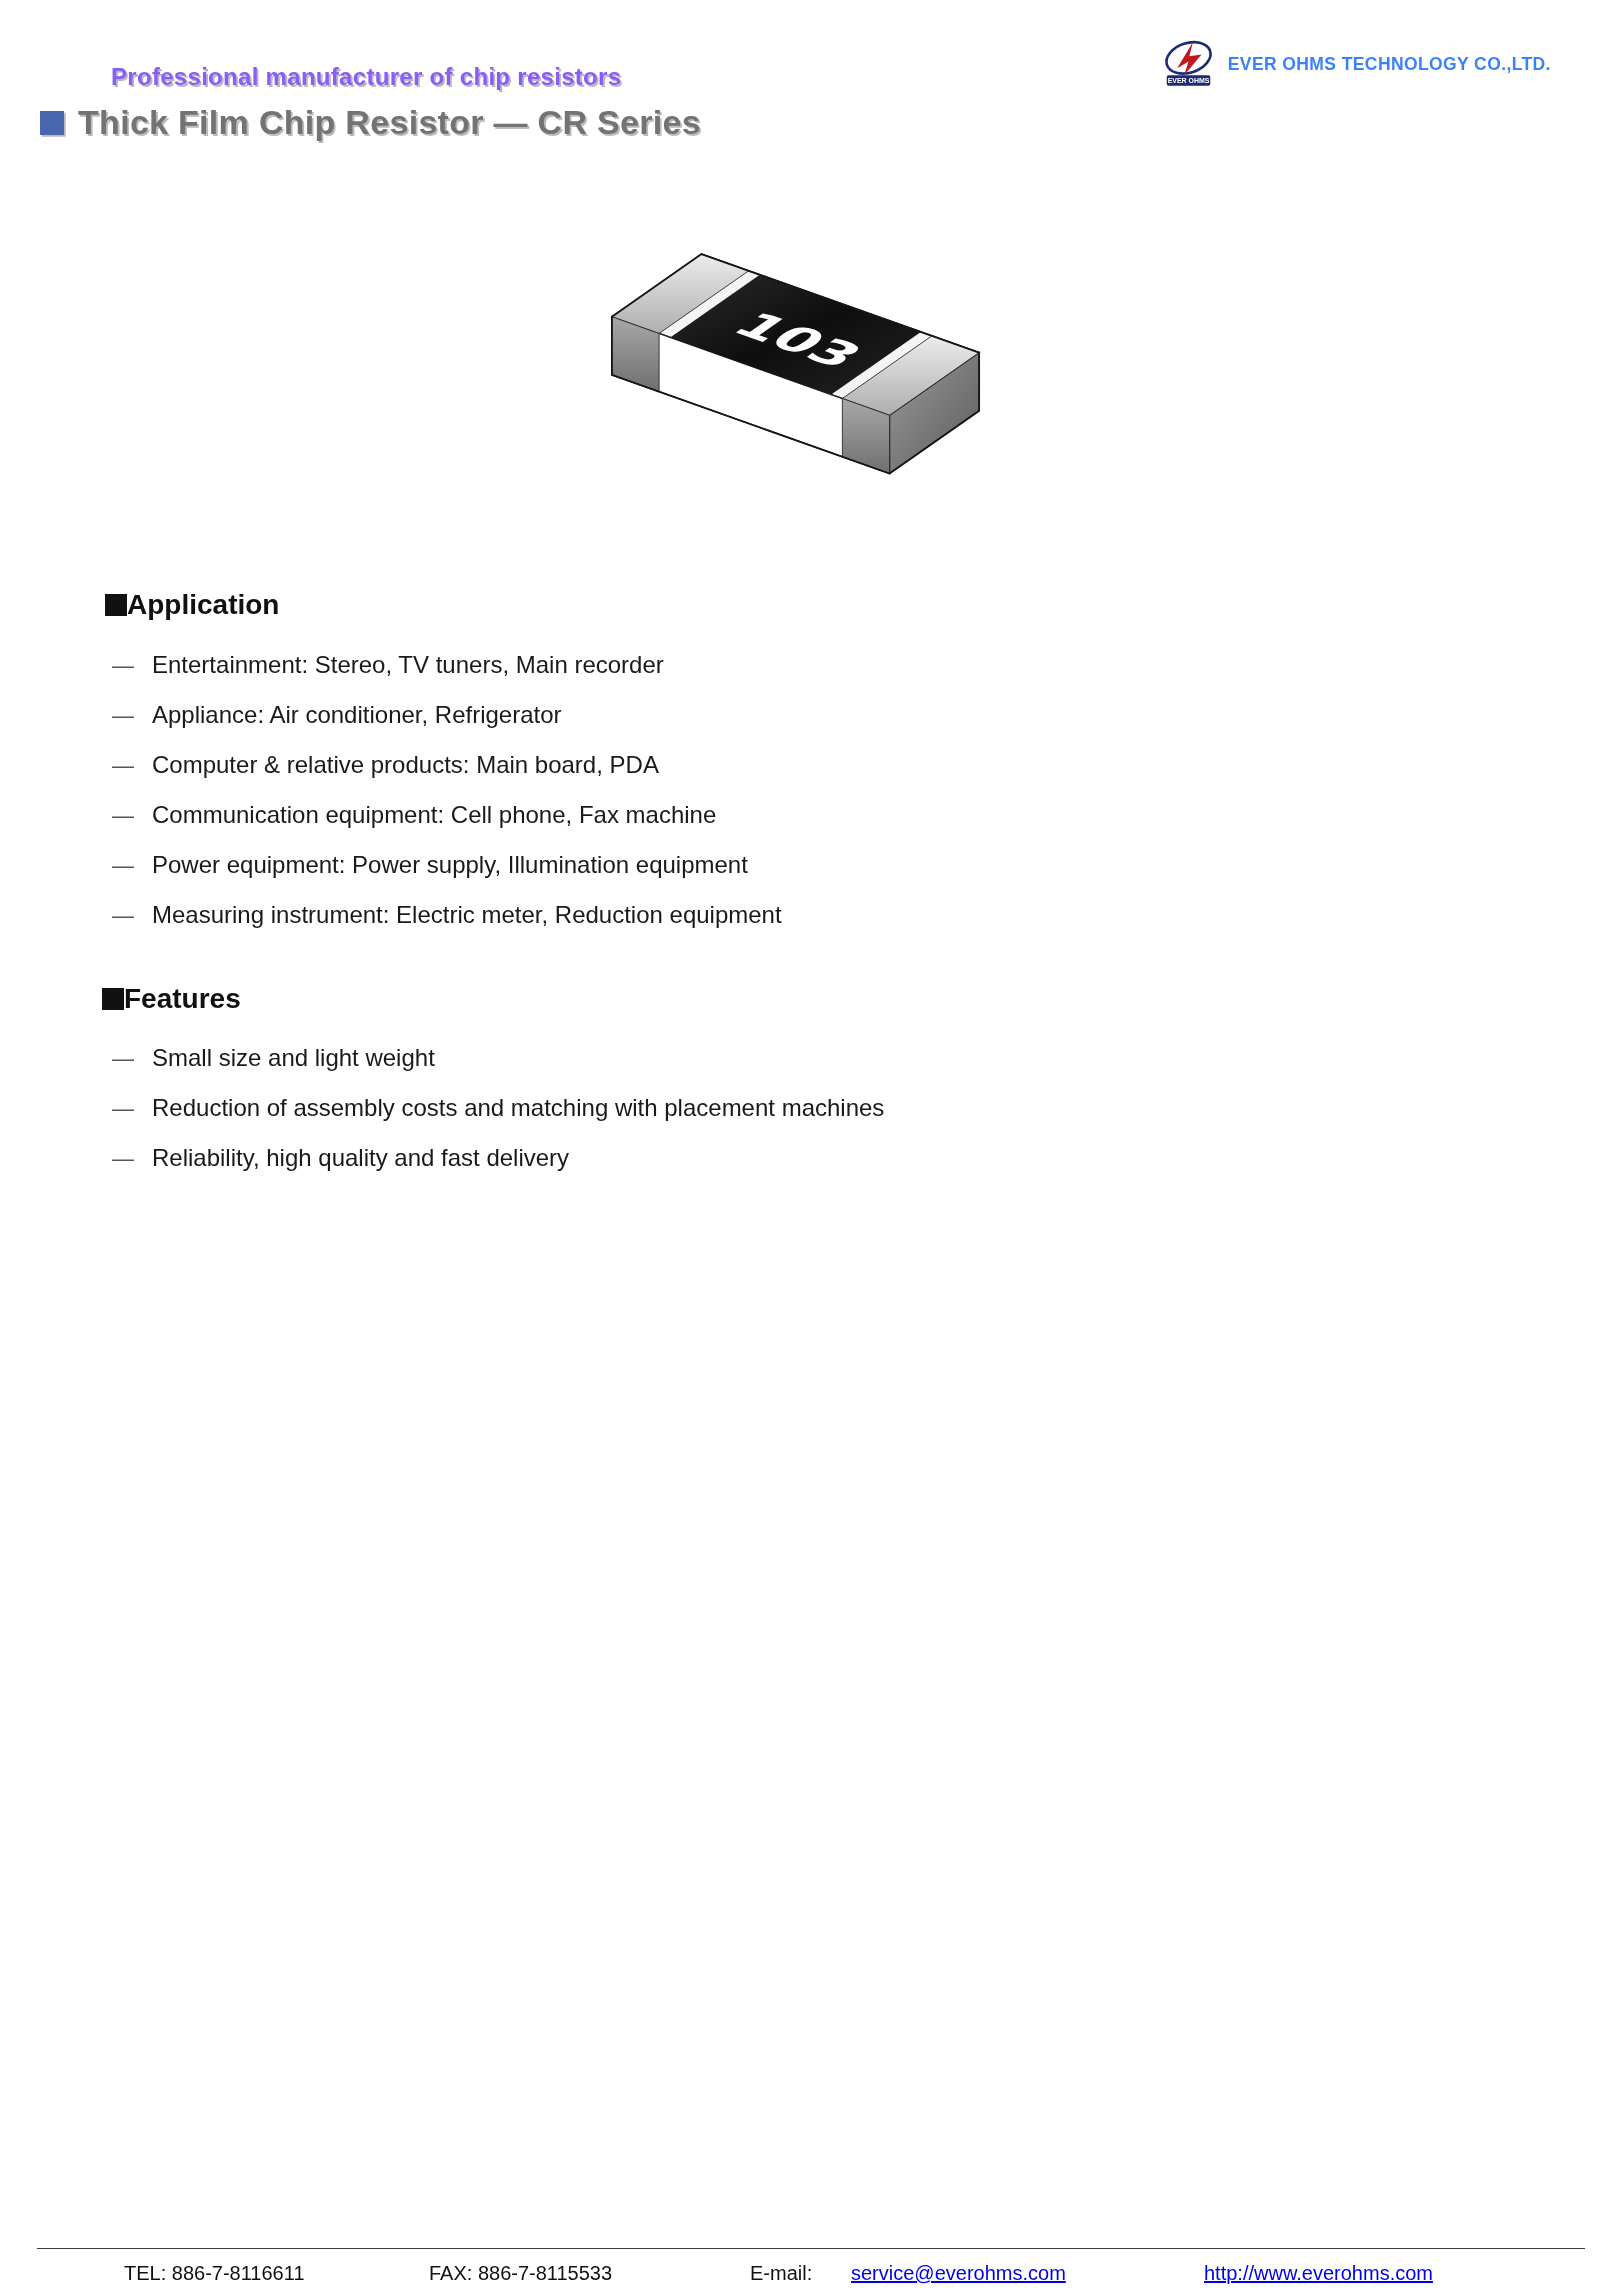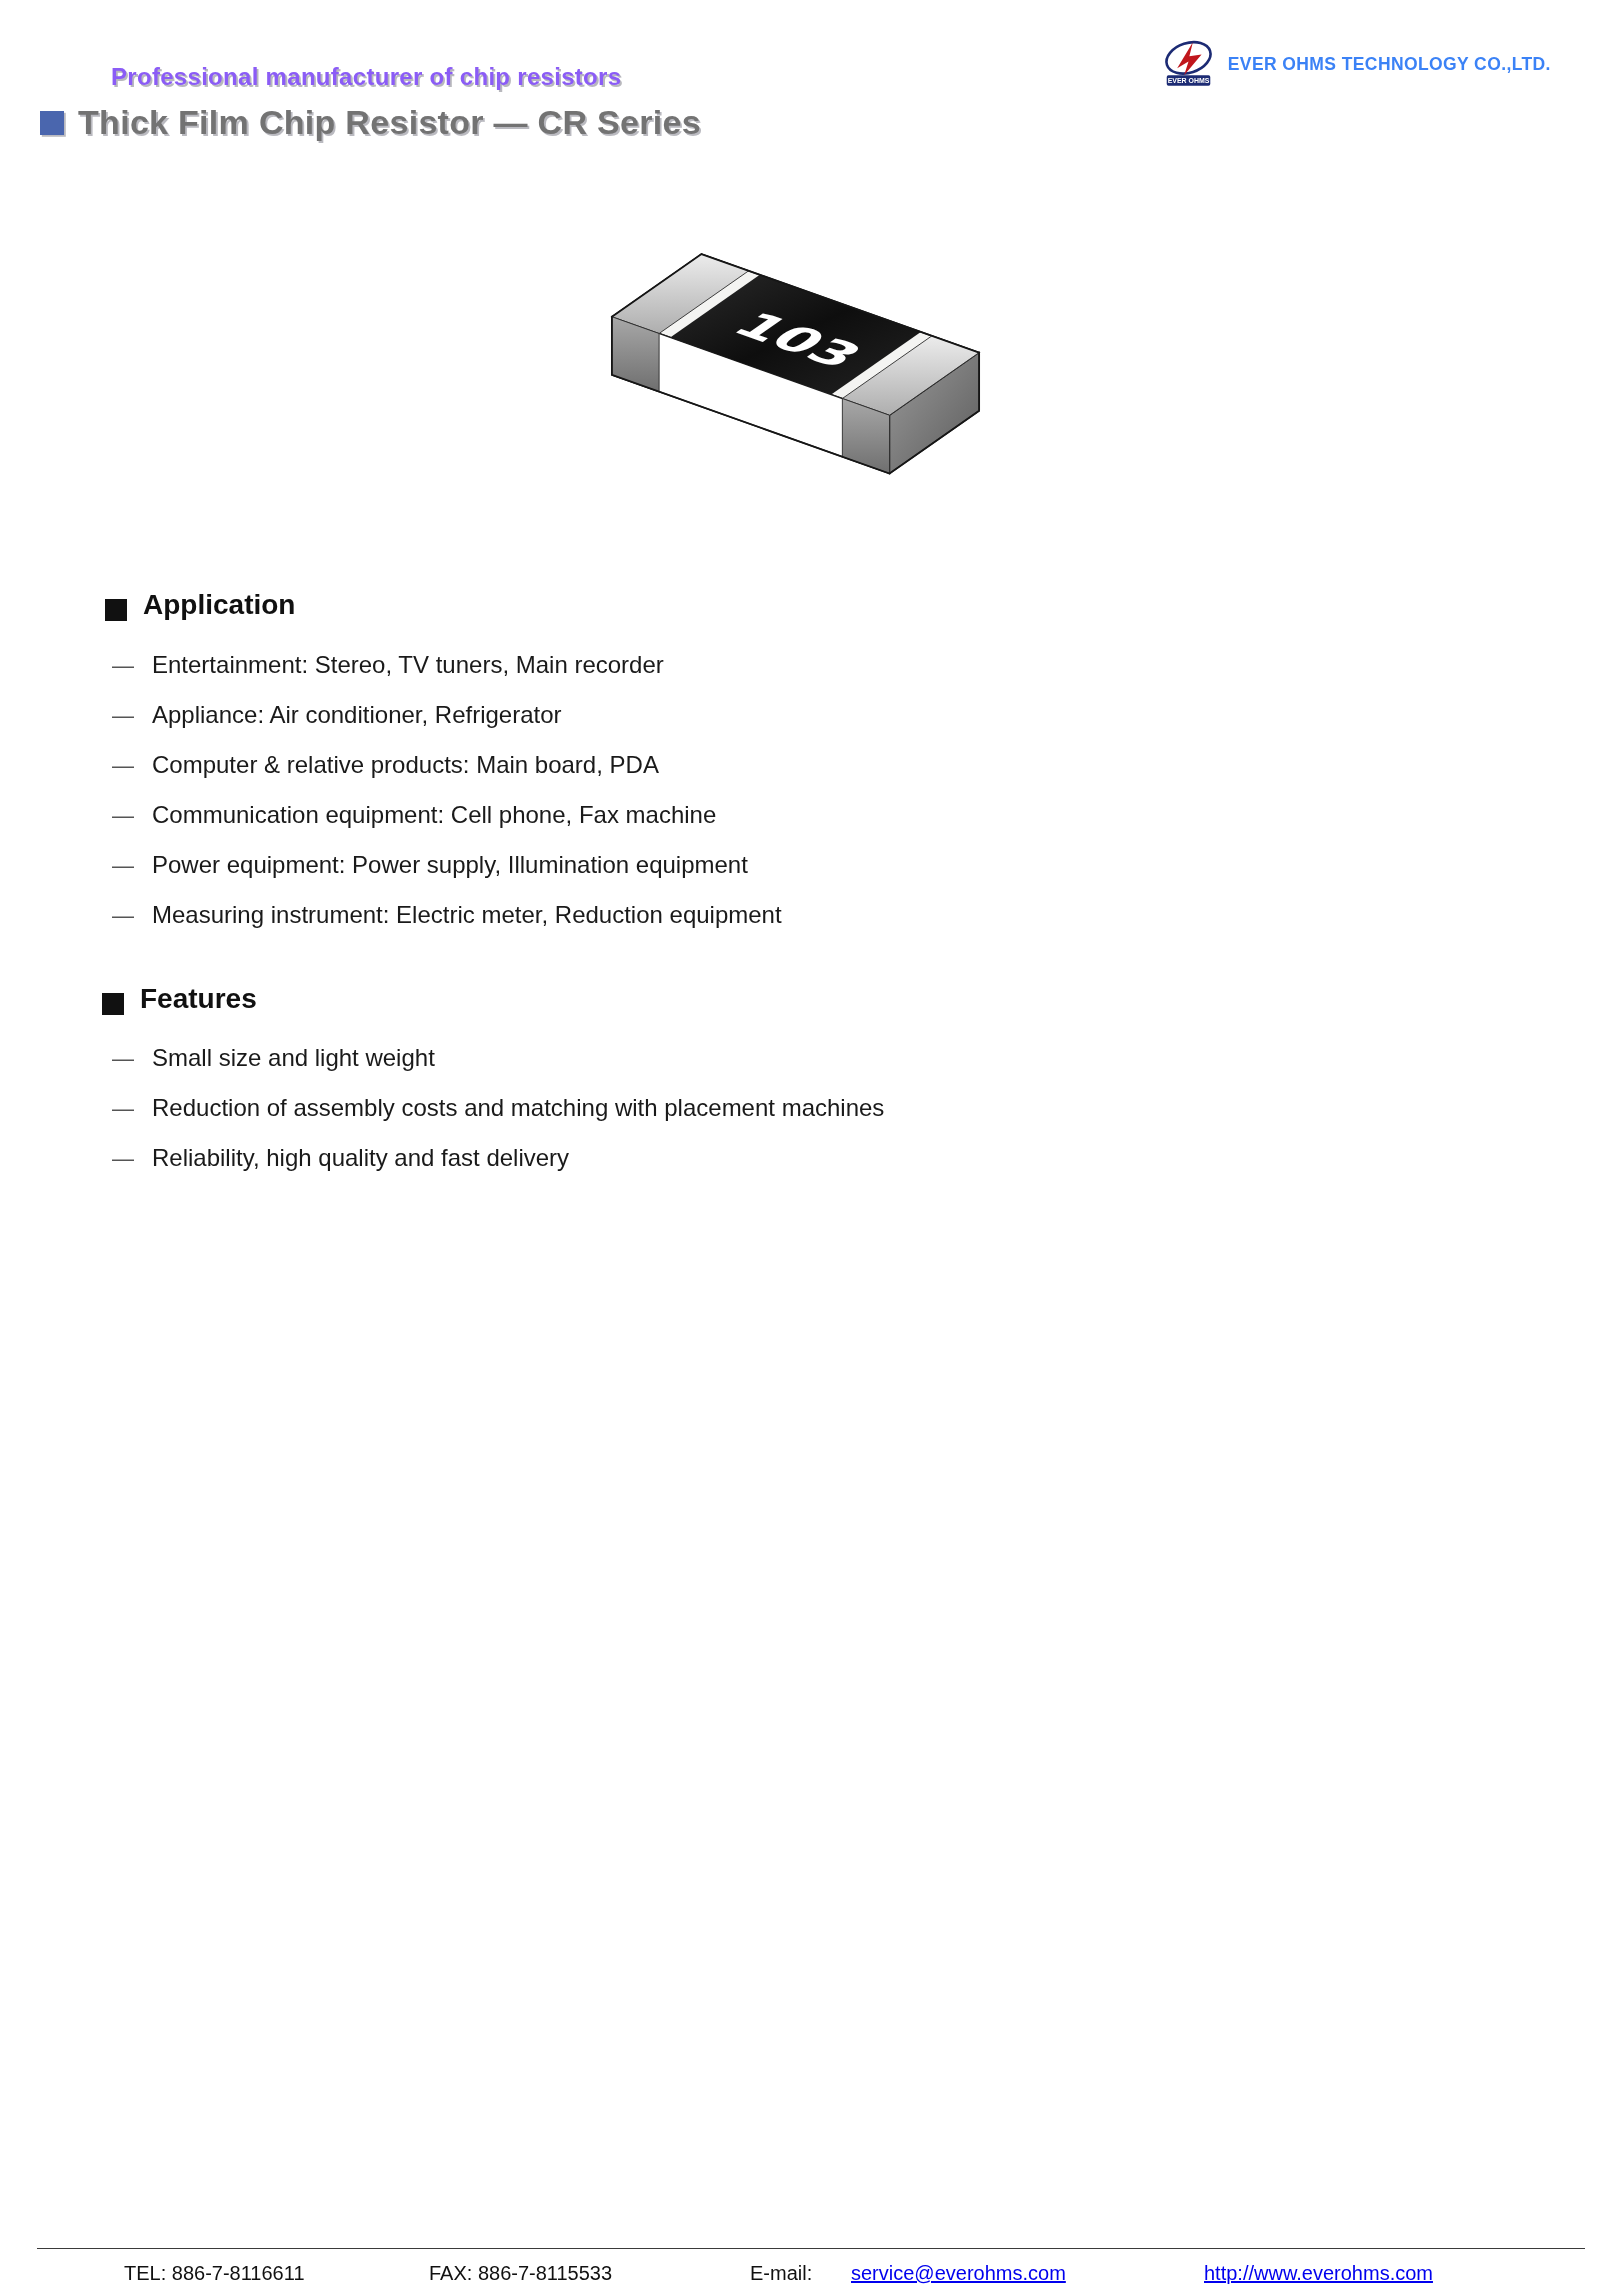--- a/index.html
+++ b/index.html
@@ -63,22 +63,21 @@
   .resistor-figure {
     position: absolute;
     left: 594px; top: 217px;
     width: 412px; height: 298px;
   }
 
   
   .section-heading {
     position: absolute;
     display: flex;
-    align-items: flex-end;
-    gap: 16px;
+    align-items: center;
   }
   .section-heading .sq {
     width: 22px; height: 22px;
     background: #111;
   }
   .section-heading .txt {
     font-size: 28px;
     font-weight: bold;
     color: #111;
   }

